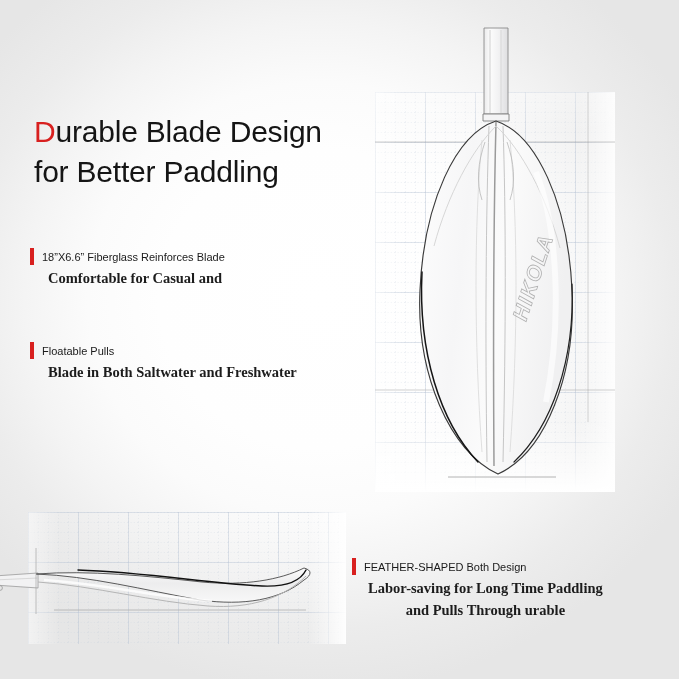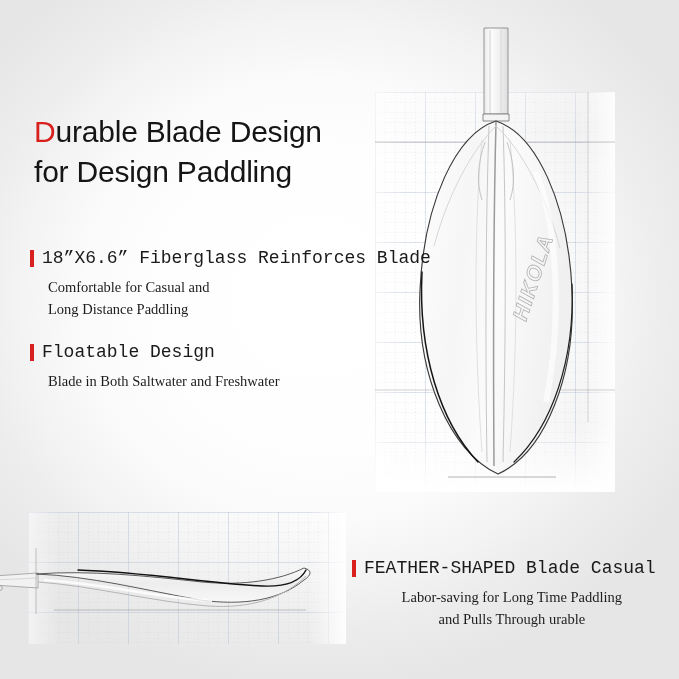--- a/index.html
+++ b/index.html
@@ -86,32 +86,33 @@
     gap: 8px;
   }
   .marker {
     display: block;
     width: 4px;
     height: 17px;
     background: #d8201f;
     flex: 0 0 auto;
   }
   .feature-title {
-    font-size: 18px;
+    font-size: 11px;
     color: #1a1a1a;
-    font-family: Liberation Mono, monospace;
+    font-family: Liberation Sans, sans-serif;
     white-space: nowrap;
   }
   .feature-desc {
-    margin-top: 8px;
+    margin-top: 2px;
     margin-left: 18px;
     font-family: "Liberation Serif", serif;
     font-size: 14.5px;
     line-height: 1.55;
     color: #1c1c1c;
+    font-weight: bold;
   }
   #feature-1 { left: 30px; top: 248px; }
   #feature-2 { left: 30px; top: 342px; }
   #feature-3 { left: 352px; top: 558px; }
   #feature-3 .feature-desc { margin-left: 16px; text-align: center; }
 </style>
 </head>
 <body>
 
 <div id="page">
@@ -241,48 +242,47 @@
 
     <path d="M44 42 C 100 46, 160 62, 214 66 C 256 69, 290 58, 312 36" fill="none" stroke="#b5b5b5" stroke-width="1"></path>
     <path d="M50 40 C 110 44, 168 58, 218 61" fill="none" stroke="#ffffff" stroke-width="2.6" opacity="0.8"></path>
 
     <line x1="42" y1="8" x2="42" y2="74" stroke="#9e9e9e" stroke-width="0.9" opacity="0.7"></line>
     <line x1="60" y1="70" x2="312" y2="70" stroke="#9e9e9e" stroke-width="0.9" opacity="0.7"></line>
   </svg>
 
   <div id="headline">
     <div><span class="accent">D</span><span>urable Blade Design</span></div>
-    <div>for Design Paddling</div>
+    <div>for Better Paddling</div>
   </div>
 
   <div class="feature" id="feature-1">
     <div class="feature-head">
       <span class="marker"></span>
       <span class="feature-title">18”X6.6” Fiberglass Reinforces Blade</span>
     </div>
     <div class="feature-desc">
       <div>Comfortable  for Casual and</div>
-      <div>Long Distance Paddling</div>
     </div>
   </div>
 
   <div class="feature" id="feature-2">
     <div class="feature-head">
       <span class="marker"></span>
-      <span class="feature-title">Floatable Design</span>
+      <span class="feature-title">Floatable Pulls</span>
     </div>
     <div class="feature-desc">
       <div>Blade in Both Saltwater and Freshwater</div>
     </div>
   </div>
 
   <div class="feature" id="feature-3">
     <div class="feature-head">
       <span class="marker"></span>
-      <span class="feature-title">FEATHER-SHAPED Blade Casual</span>
+      <span class="feature-title">FEATHER-SHAPED Both Design</span>
     </div>
     <div class="feature-desc">
       <div>Labor-saving for Long Time Paddling</div>
       <div>and Pulls Through urable</div>
     </div>
   </div>
 
 </div>
 
 </body></html>

